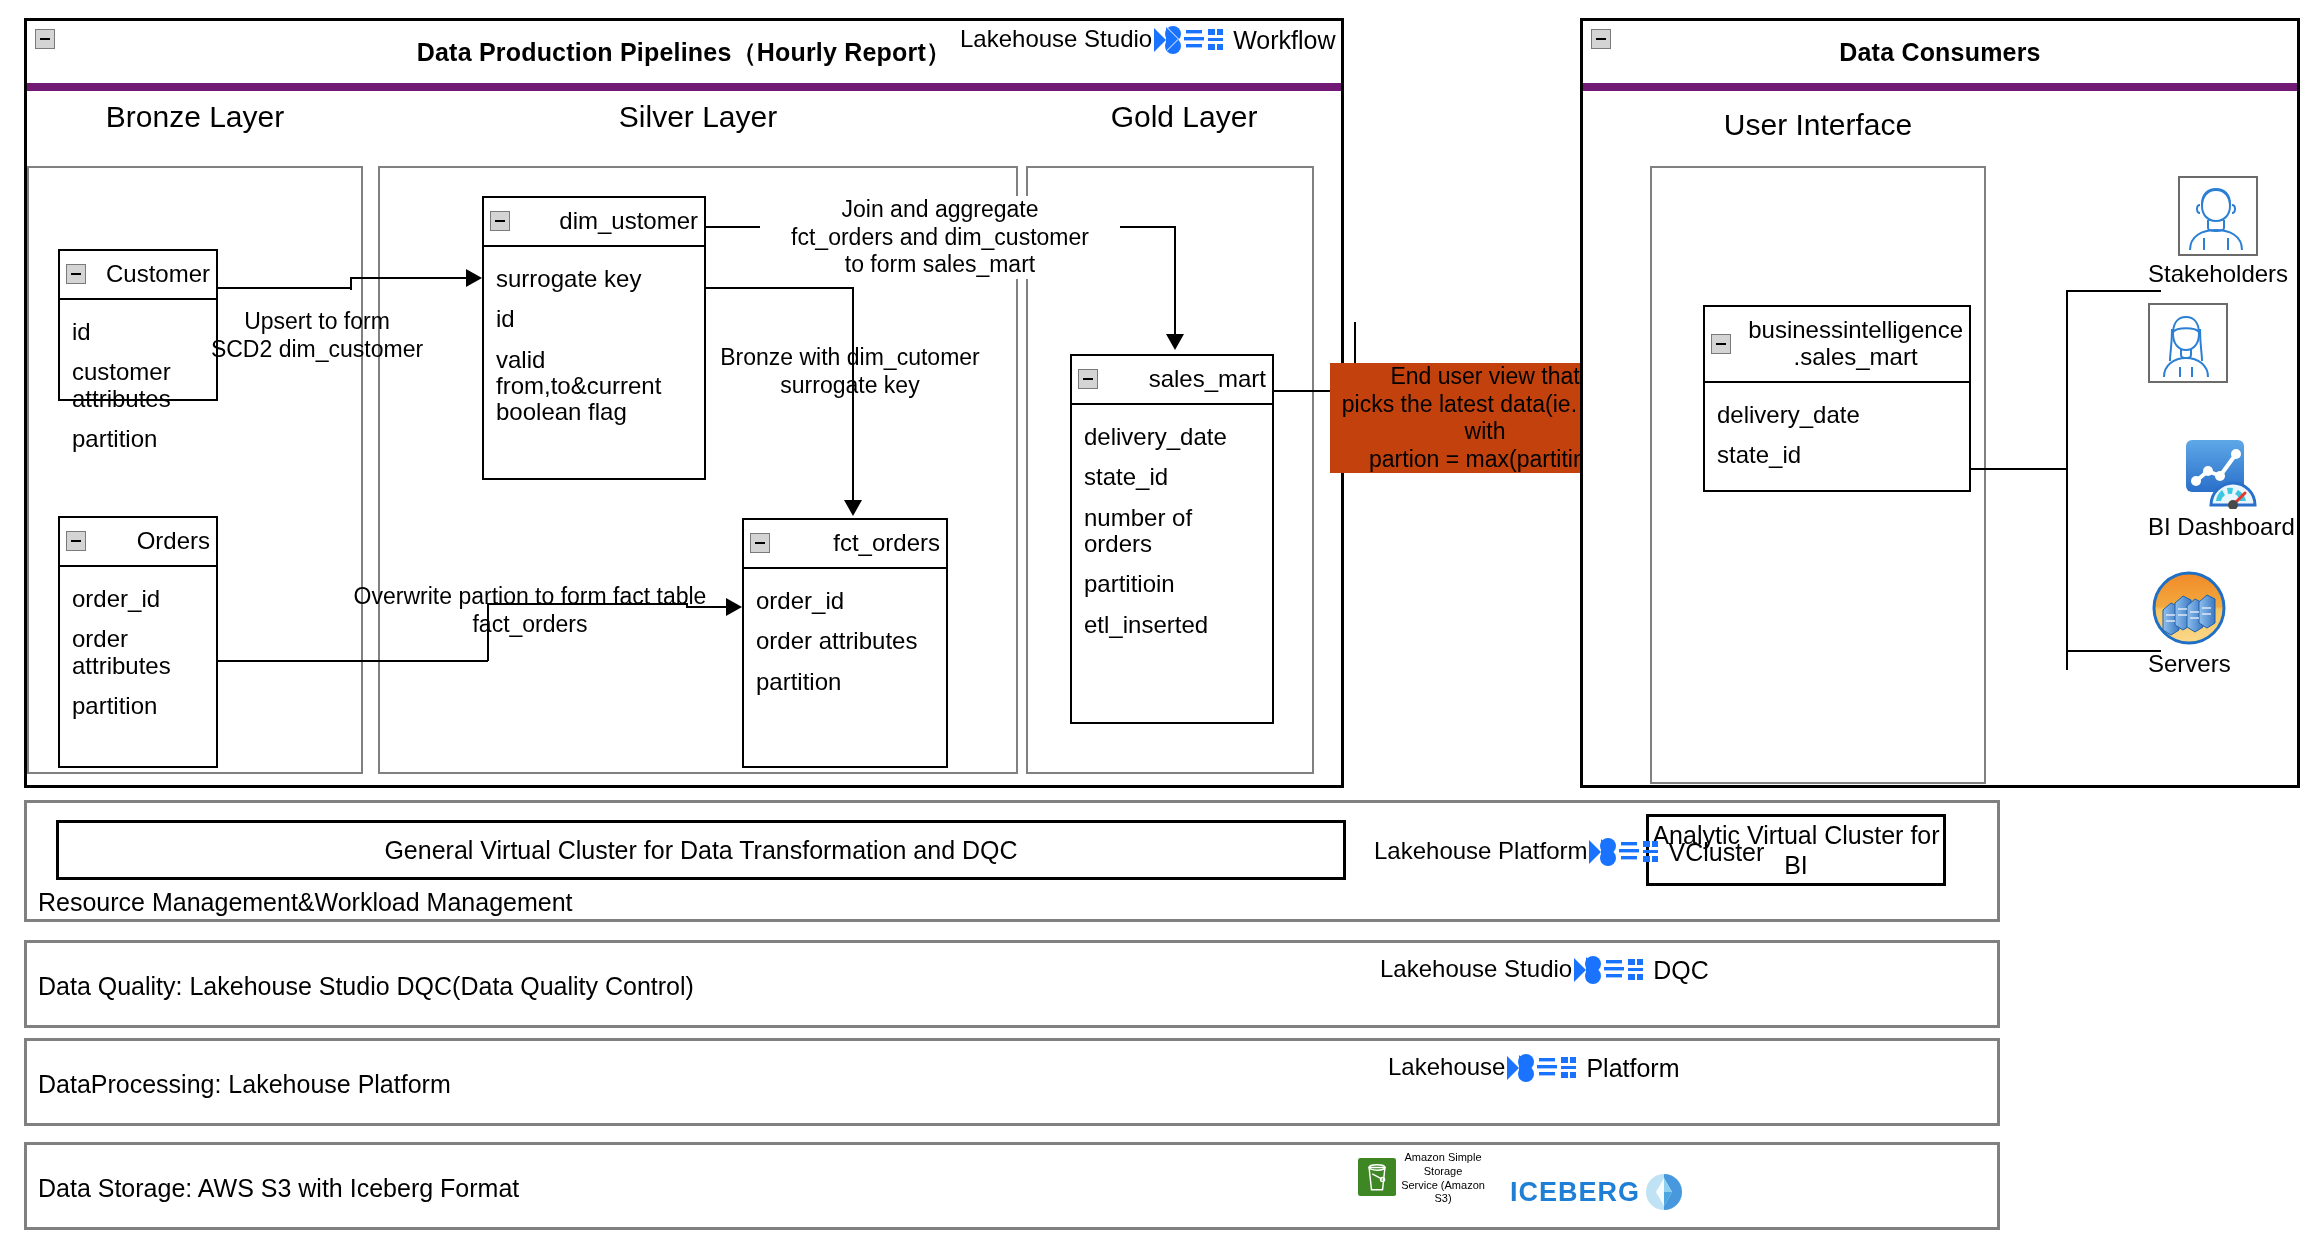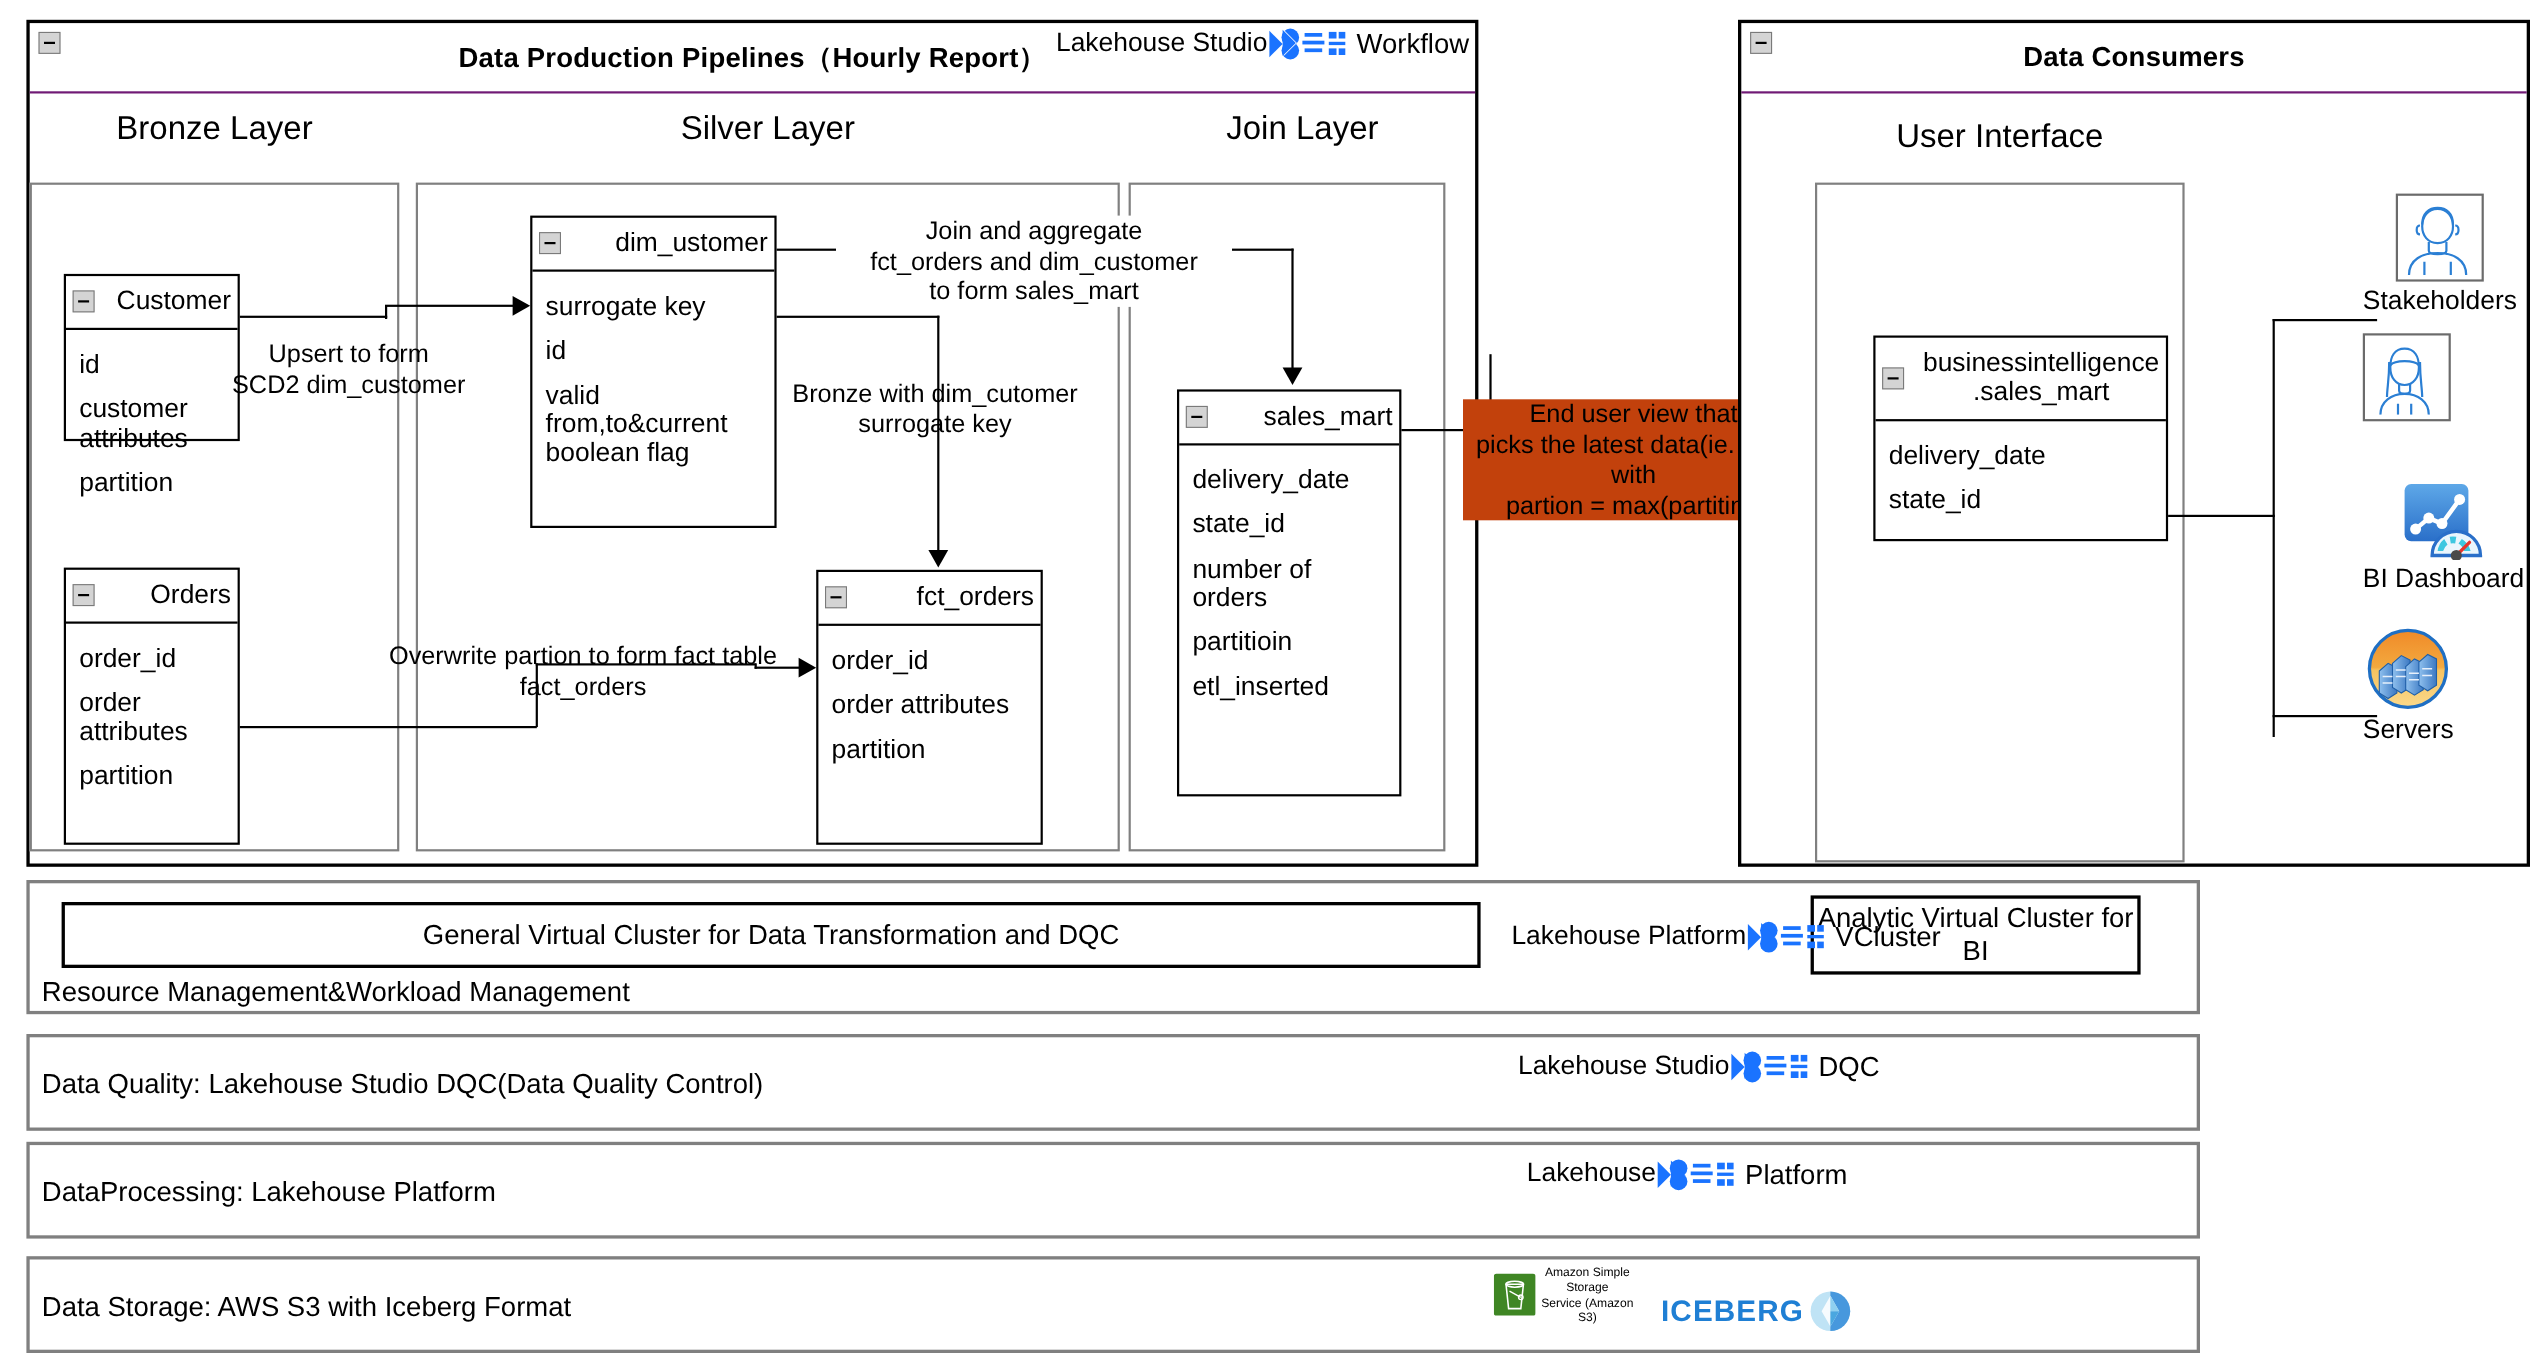--- a/index.html
+++ b/index.html
@@ -6,21 +6,21 @@
   body{font-family:"Liberation Sans", sans-serif;color:#000;}
   #stage{position:relative;width:2300px;height:1236px;overflow:hidden;background:#fff;}
 
   
   .abs{position:absolute;box-sizing:border-box;}
 
   
   .lane{border:3px solid #000;background:#fff;}
   .lane-title{
     position:absolute;left:0;right:0;top:0;height:62px;
-    border-bottom:2px solid #701a75;
+    border-bottom:8px solid #701a75;
     display:flex;align-items:center;justify-content:center;
     font-weight:bold;font-size:25px;letter-spacing:.2px;
   }
   .collapse-box{
     position:absolute;left:8px;top:8px;width:18px;height:18px;
     border:1px solid #7a7a7a;background:#d4d4d4;
     display:flex;align-items:center;justify-content:center;
   }
   .collapse-box::after{content:"";display:block;width:10px;height:2px;background:#000;}
 
@@ -164,21 +164,21 @@
       <span>fct_orders</span>
     </div>
     <div class="entity-body">
       <div class="attr">order_id</div>
       <div class="attr">order attributes</div>
       <div class="attr">partition</div>
     </div>
   </div>
 
   <div class="abs" style="left:1026px;top:81px;width:316px;height:704px;">
-    <div class="sublane-hdr" style="top:10px;font-size:30px;">Join Layer</div>
+    <div class="sublane-hdr" style="top:10px;font-size:30px;">Gold Layer</div>
     <div class="abs sublane" style="left:0;top:85px;width:288px;height:608px;"></div>
   </div>
 
   <div class="abs entity" style="left:1070px;top:354px;width:204px;height:370px;">
     <div class="entity-hdr">
       <span class="collapse-box"></span>
       <span>sales_mart</span>
     </div>
     <div class="entity-body">
       <div class="attr">delivery_date</div>

